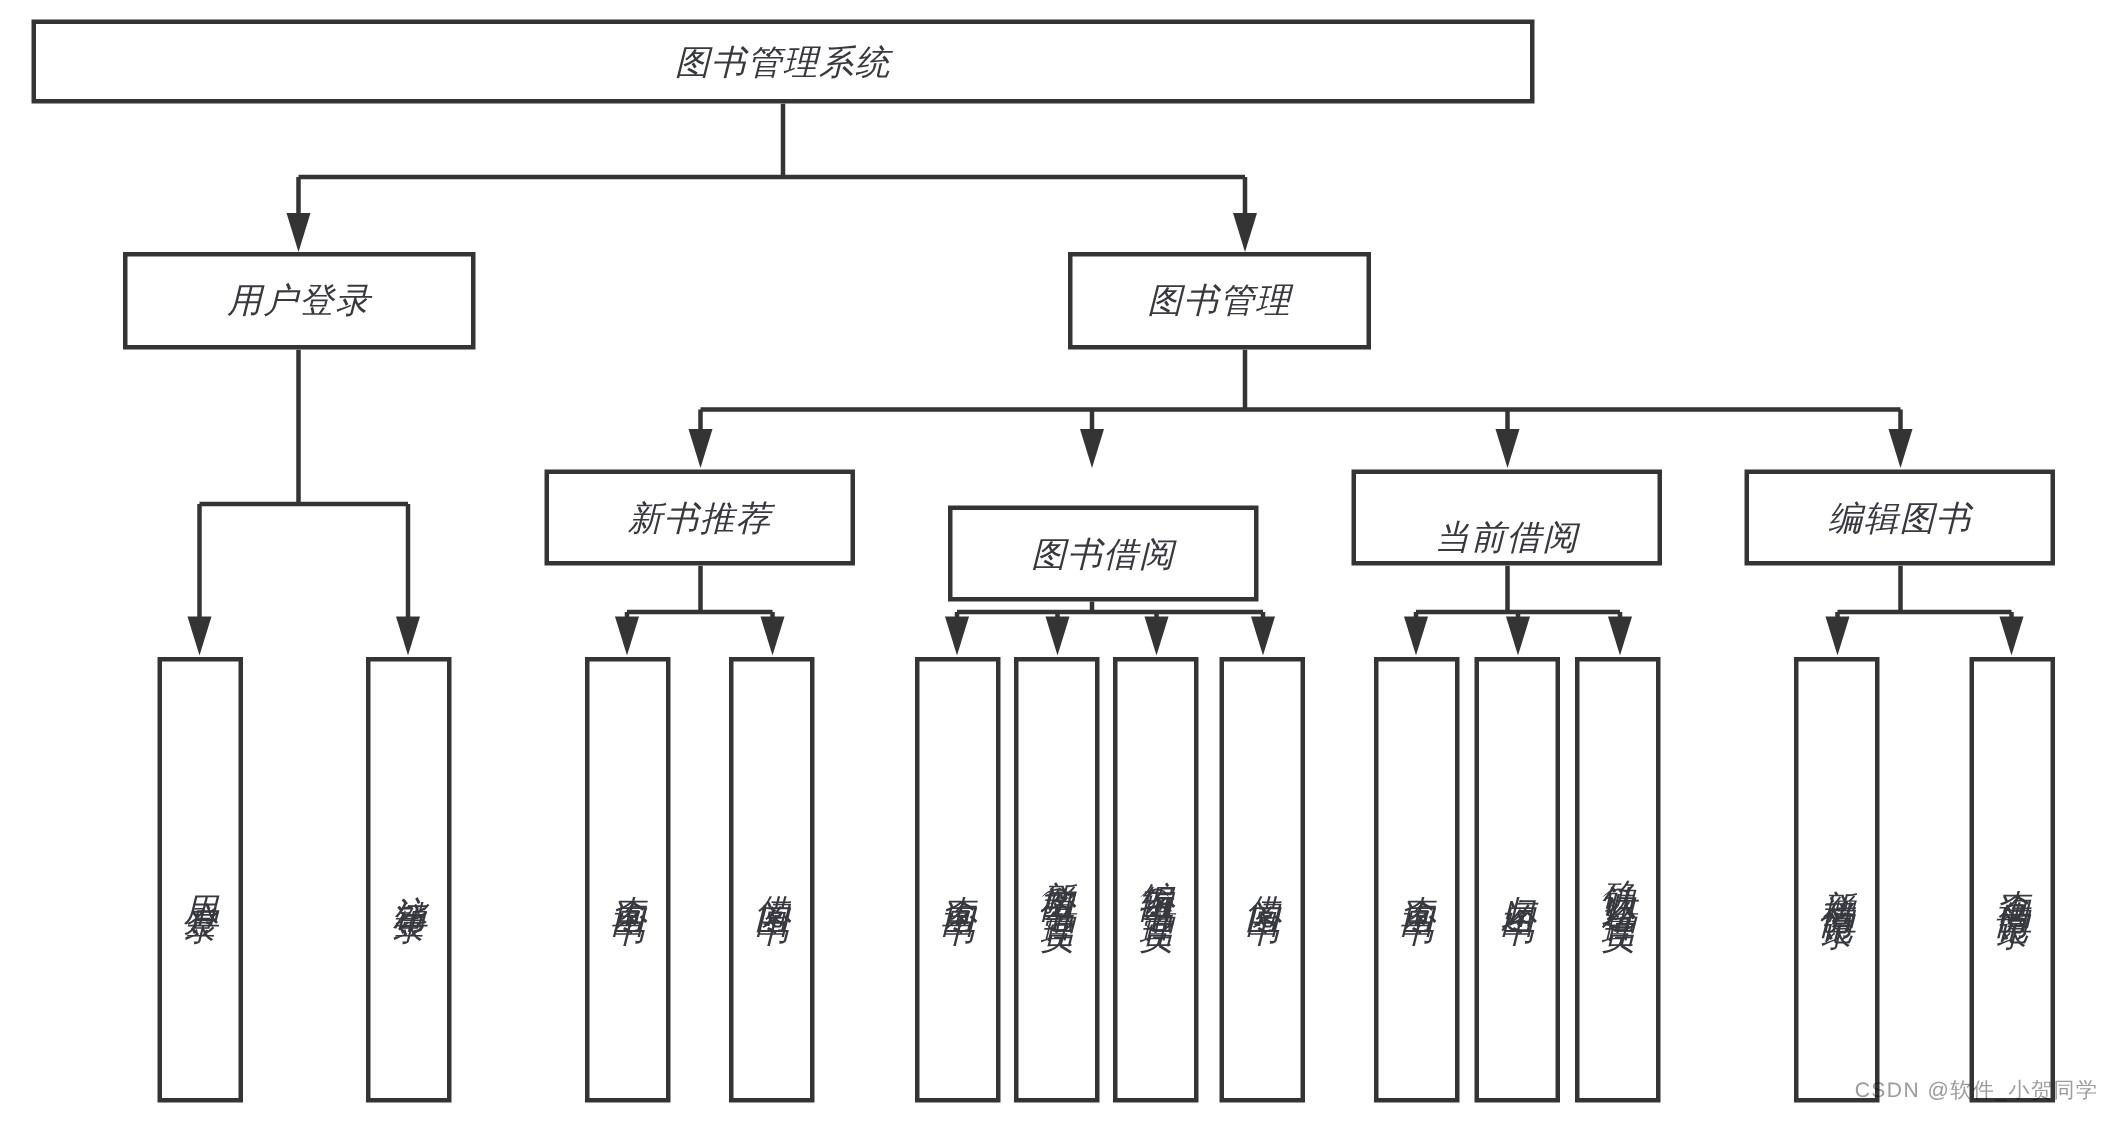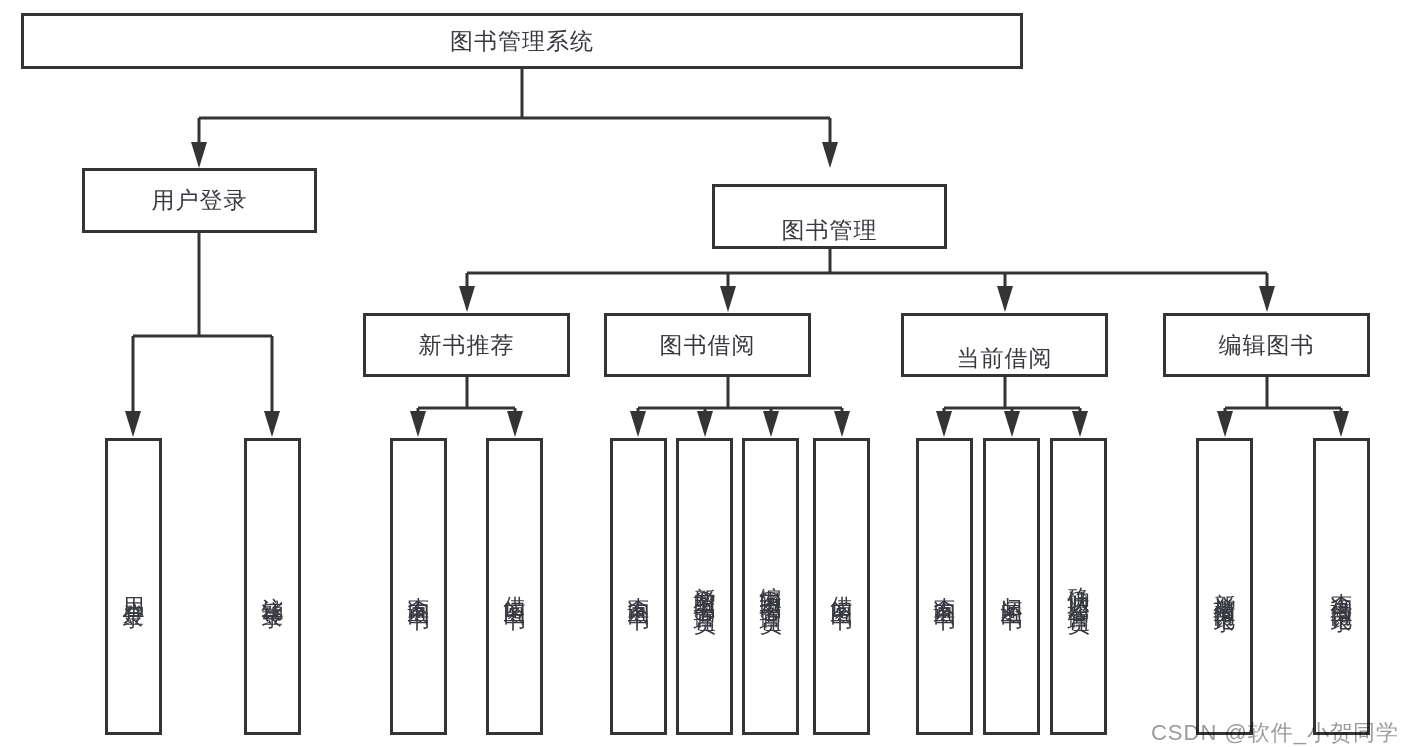--- a/index.html
+++ b/index.html
@@ -14,55 +14,56 @@
   .wires{position:absolute;left:0;top:0;z-index:1;}
   .node{
     position:absolute;
     box-sizing:border-box;
     border:3px solid #343434;
     background:#ffffff;
     display:flex;
     align-items:center;
     justify-content:center;
     z-index:2;
+    font-style:italic;
   }
   .hnode .label{
     font-size:23px;
     letter-spacing:1px;
     white-space:nowrap;
   }
   .vnode{width:57px;height:297px;}
   .vnode .label{
     writing-mode:vertical-rl;
     text-orientation:mixed;
     font-size:22px;
     letter-spacing:4px;
     line-height:1;
     white-space:nowrap;
   }
   .root{left:21px;top:13px;width:1002px;height:56px;}
   .n-user-login{left:82px;top:168px;width:235px;height:65px;}
-  .n-book-mgmt{left:712px;top:184px;width:235px;height:65px;align-items:flex-end;}
+  .n-book-mgmt{left:712px;top:168px;width:202px;height:65px;}
   .l3{top:313px;width:207px;height:64px;}
   .n-new-book{left:363px;}
-  .n-book-borrow{left:604px;}
+  .n-book-borrow{left:632px;margin-top:24px;}
   .n-current-borrow{left:901px;align-items:flex-end;}
   .n-borrow-record{left:1163px;}
   .leaf{top:438px;}
   .lf0{left:105px;}  .lf1{left:244px;}
   .lf2{left:390px;}  .lf3{left:486px;}
   .lf4{left:610px;}  .lf5{left:676px;}  .lf6{left:742px;}  .lf7{left:813px;}
   .lf8{left:916px;}  .lf9{left:983px;}  .lf10{left:1050px;}
   .lf11{left:1196px;}.lf12{left:1313px;}
   .watermark{
     position:absolute;
     right:6px;
     top:718px;
     z-index:5;
-    font-size:22px;
+    font-size:14px;
     color:#9b9b9b;
     letter-spacing:1px;
     white-space:nowrap;
     mix-blend-mode:multiply;
   }
 </style>
 </head>
 <body>
 
 <div class="canvas">

